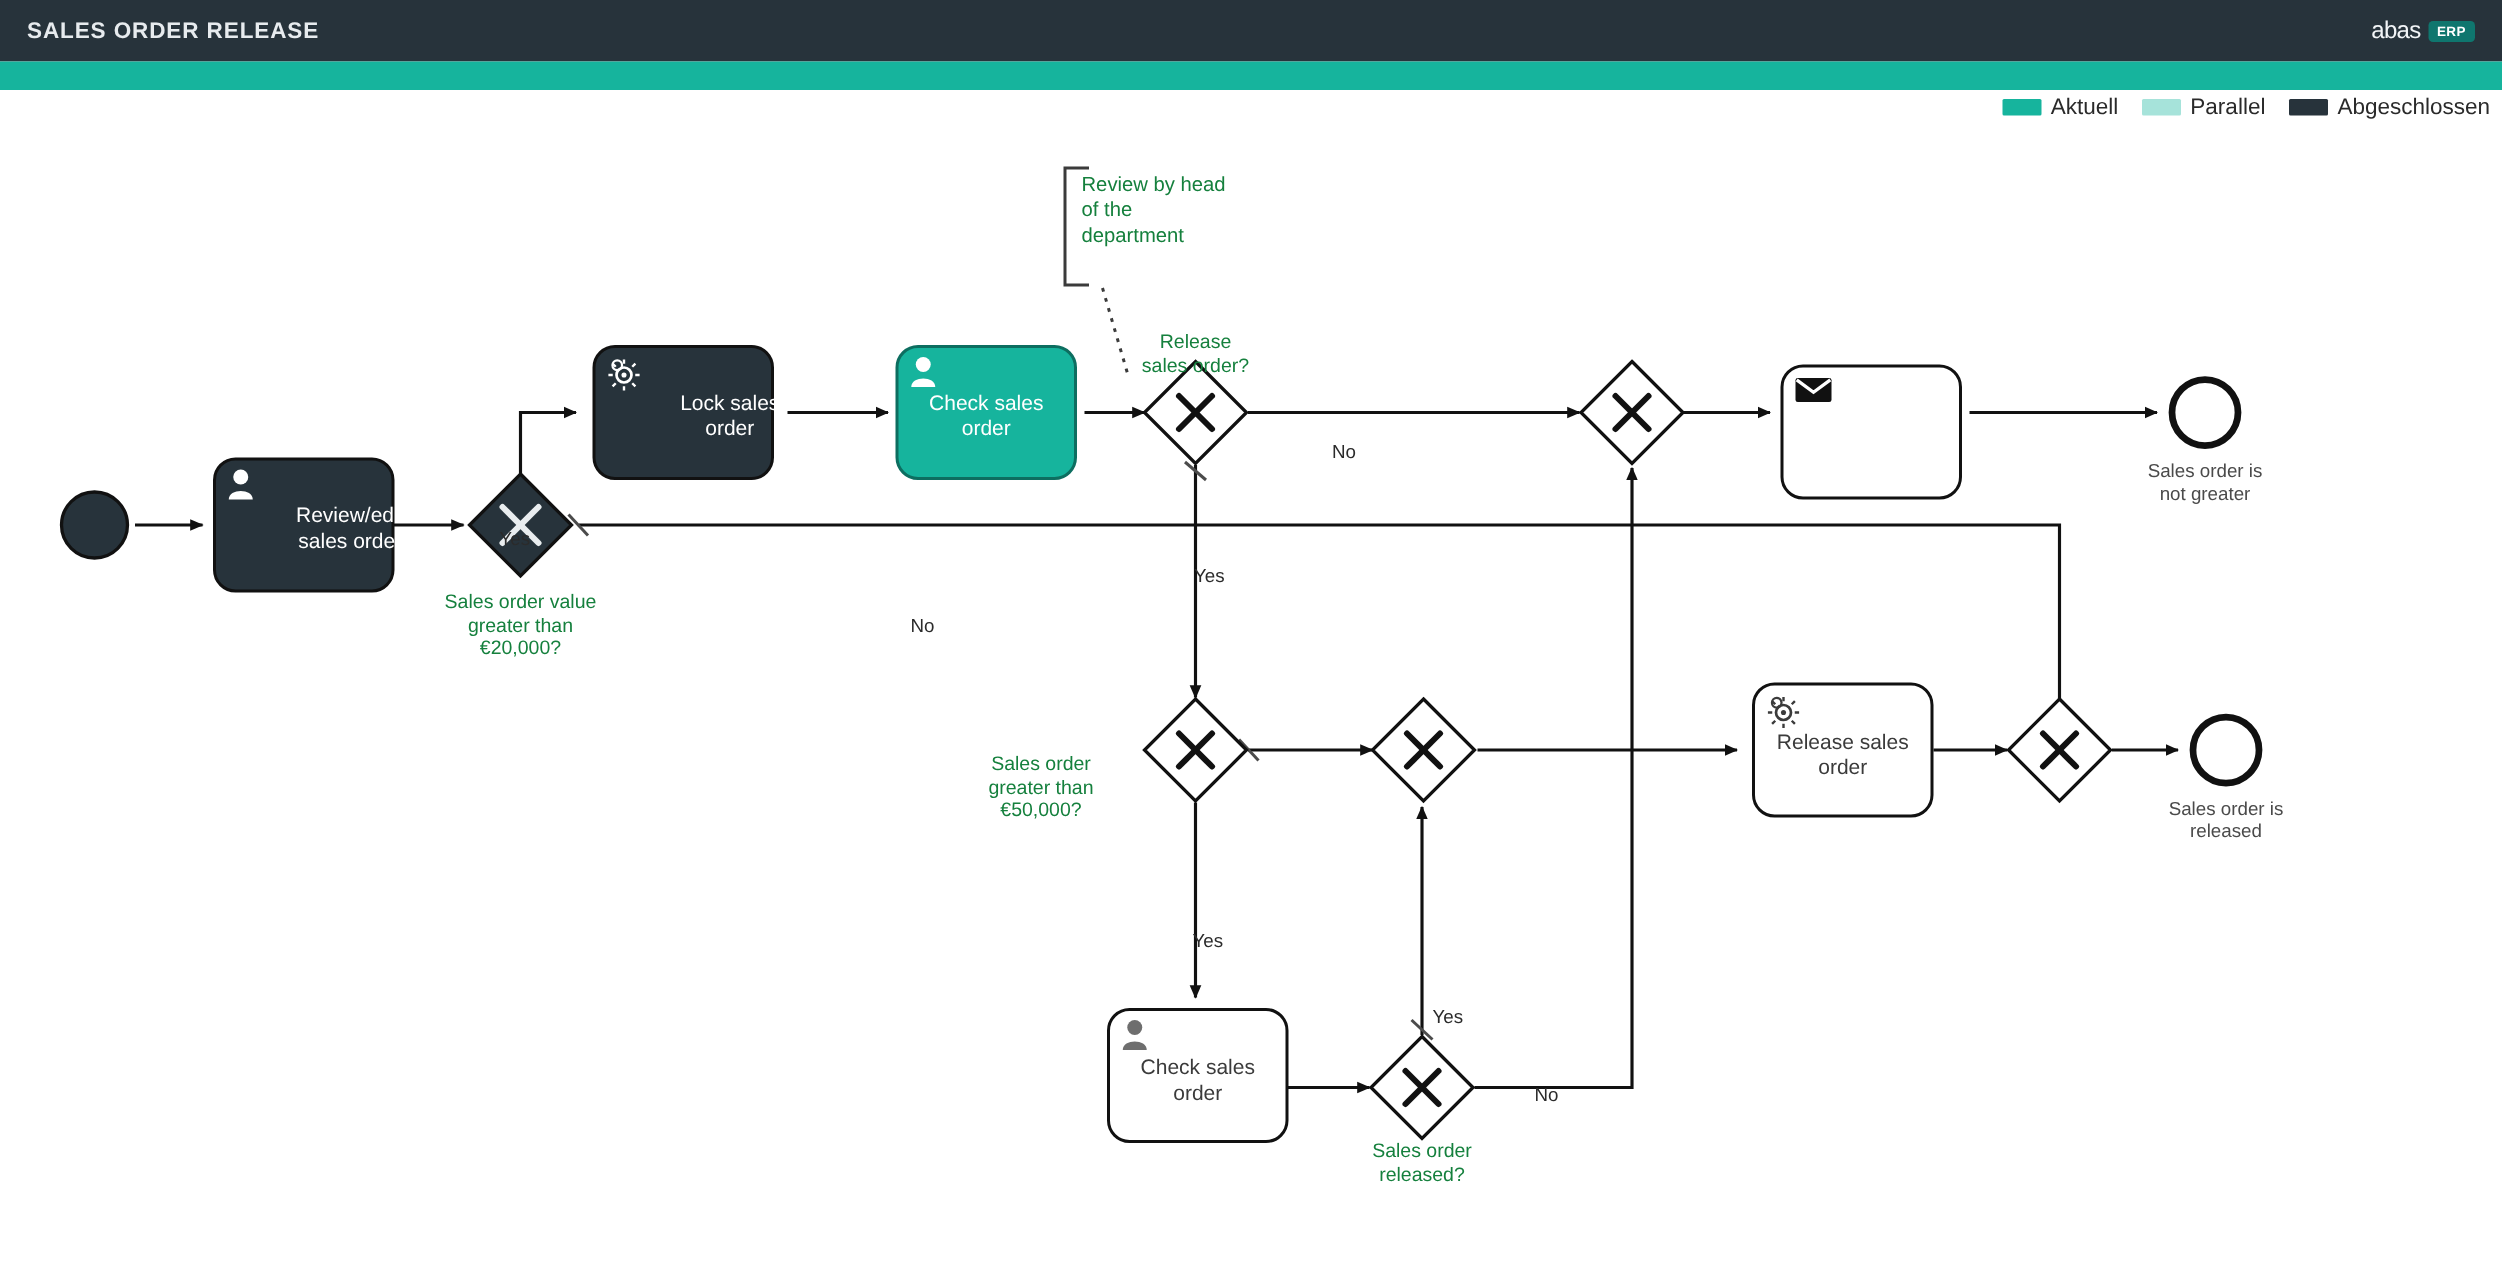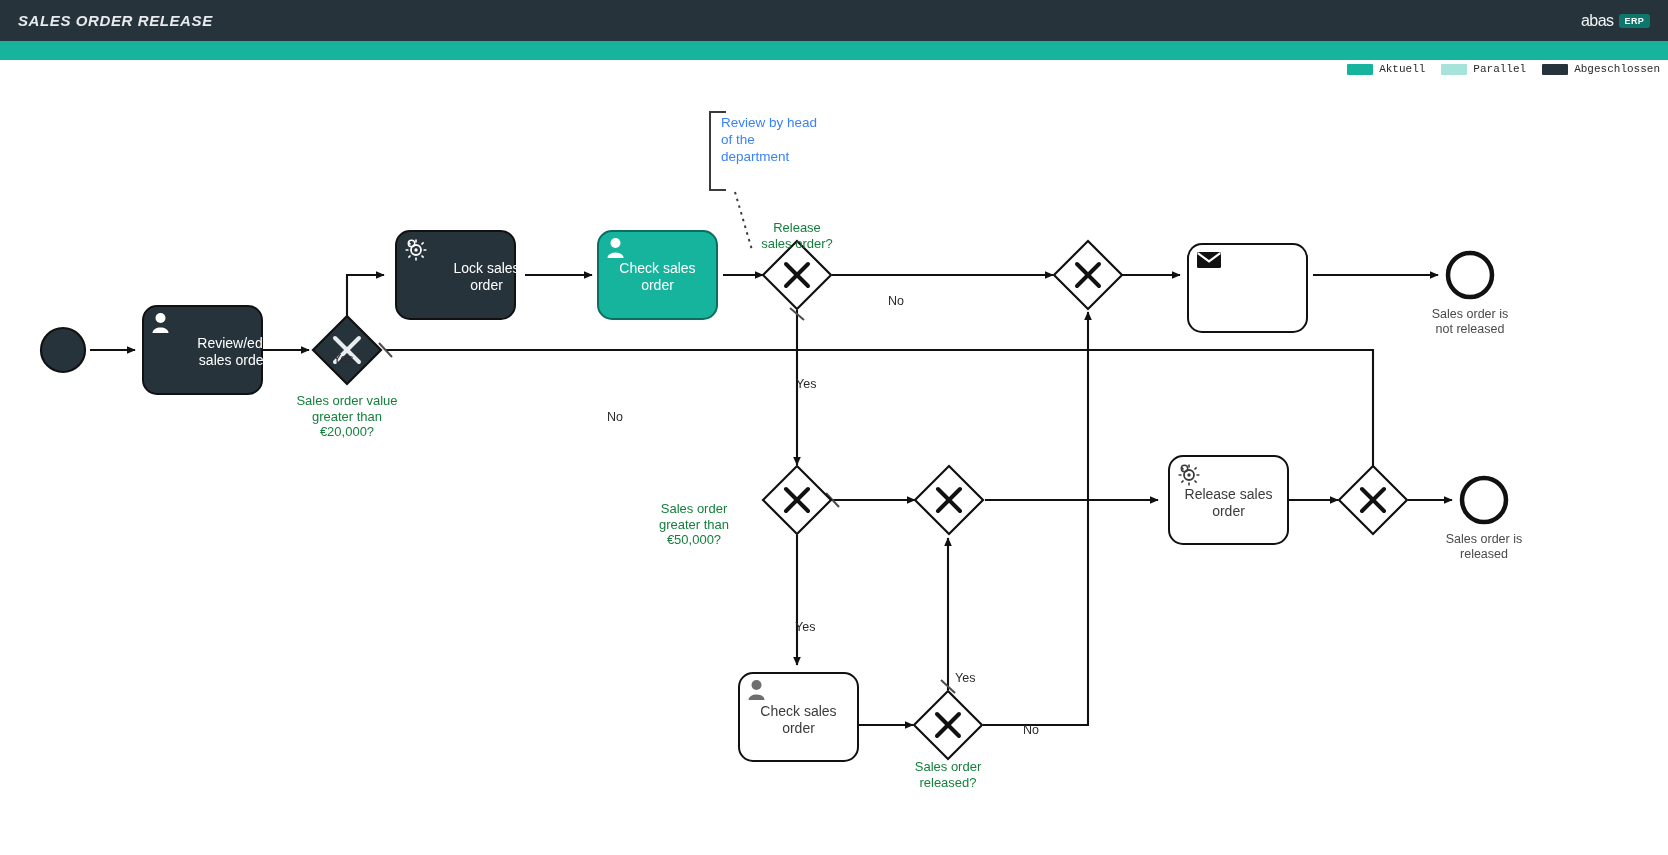--- a/index.html
+++ b/index.html
@@ -14,41 +14,41 @@
 
   
   .titlebar {
     position: absolute; left: 0; top: 0; width: 1668px; height: 41px;
     background: #27333b;
     display: flex; align-items: center; justify-content: space-between;
     padding: 0 18px;
   }
   .app-title {
     color: #e7ebee; font-size: 15px; letter-spacing: 0.6px;
-    font-weight: 600; font-family: "Liberation Sans", sans-serif; font-style: italic;
+    font-weight: 600; font-family: "Liberation Sans", sans-serif;
   }
   .brand { display: flex; align-items: center; gap: 5px; }
   .brand-word { color: #f2f5f7; font-size: 16px; font-weight: 400; letter-spacing: -0.5px; line-height: 1; }
   .brand-badge {
     background: #0f766e; color: #ffffff; font-size: 9px; font-weight: 700;
     padding: 3px 6px 2px 6px; border-radius: 3px; letter-spacing: 0.3px; line-height: 1;
   }
   .accentbar {
     position: absolute; left: 0; top: 41px; width: 1668px; height: 19px;
     background: #16b49d;
   }
 
   
   .legend {
     position: absolute; right: 8px; top: 63px;
     display: flex; align-items: center; gap: 16px;
   }
   .legend-item { display: flex; align-items: center; gap: 6px; }
   .legend-swatch { width: 26px; height: 11px; border-radius: 1px; display: block; }
-  .legend-label { font-size: 11px; color: #2a2a2a; font-family: Liberation Mono, monospace; }
+  .legend-label { font-size: 15px; color: #2a2a2a; }
 
   
   #canvas { position: absolute; left: 0; top: 60px; width: 1668px; height: 795px; }
   svg.flow { position: absolute; left: 0; top: 0; width: 1668px; height: 795px; }
 
   
   .node-label {
     position: absolute; text-align: center; line-height: 1.18;
     font-size: 14px; pointer-events: none;
   }
@@ -62,21 +62,21 @@
   }
   .gw-label {
     position: absolute; font-size: 13px; color: #15803d; text-align: center;
     line-height: 1.2;
   }
   .end-label {
     position: absolute; font-size: 12.5px; color: #4a4a4a; text-align: center;
     line-height: 1.2;
   }
   .annot-text {
-    position: absolute; font-size: 13.5px; color: #3b82f6; line-height: 1.25;
+    position: absolute; font-size: 13.5px; color: #15803d; line-height: 1.25;
   }
 </style>
 </head>
 <body>
 
 <div id="app">
 
   <div class="titlebar">
     <div class="app-title">SALES ORDER RELEASE</div>
     <div class="brand">
@@ -291,21 +291,21 @@
       <div>greater than</div>
       <div>€50,000?</div>
     </div>
     <div class="gw-label" style="left:878px; top:699px; width:140px;">
       <div>Sales order</div>
       <div>released?</div>
     </div>
 
     <div class="end-label" style="left:1396px; top:247px; width:148px;">
       <div>Sales order is</div>
-      <div>not released</div>
+      <div>not greater</div>
     </div>
     <div class="end-label" style="left:1410px; top:472px; width:148px;">
       <div>Sales order is</div>
       <div>released</div>
     </div>
 
     <div class="annot-text" style="left:721px; top:55px; width:150px;">
       <div>Review by head</div>
       <div>of the</div>
       <div>department</div>

